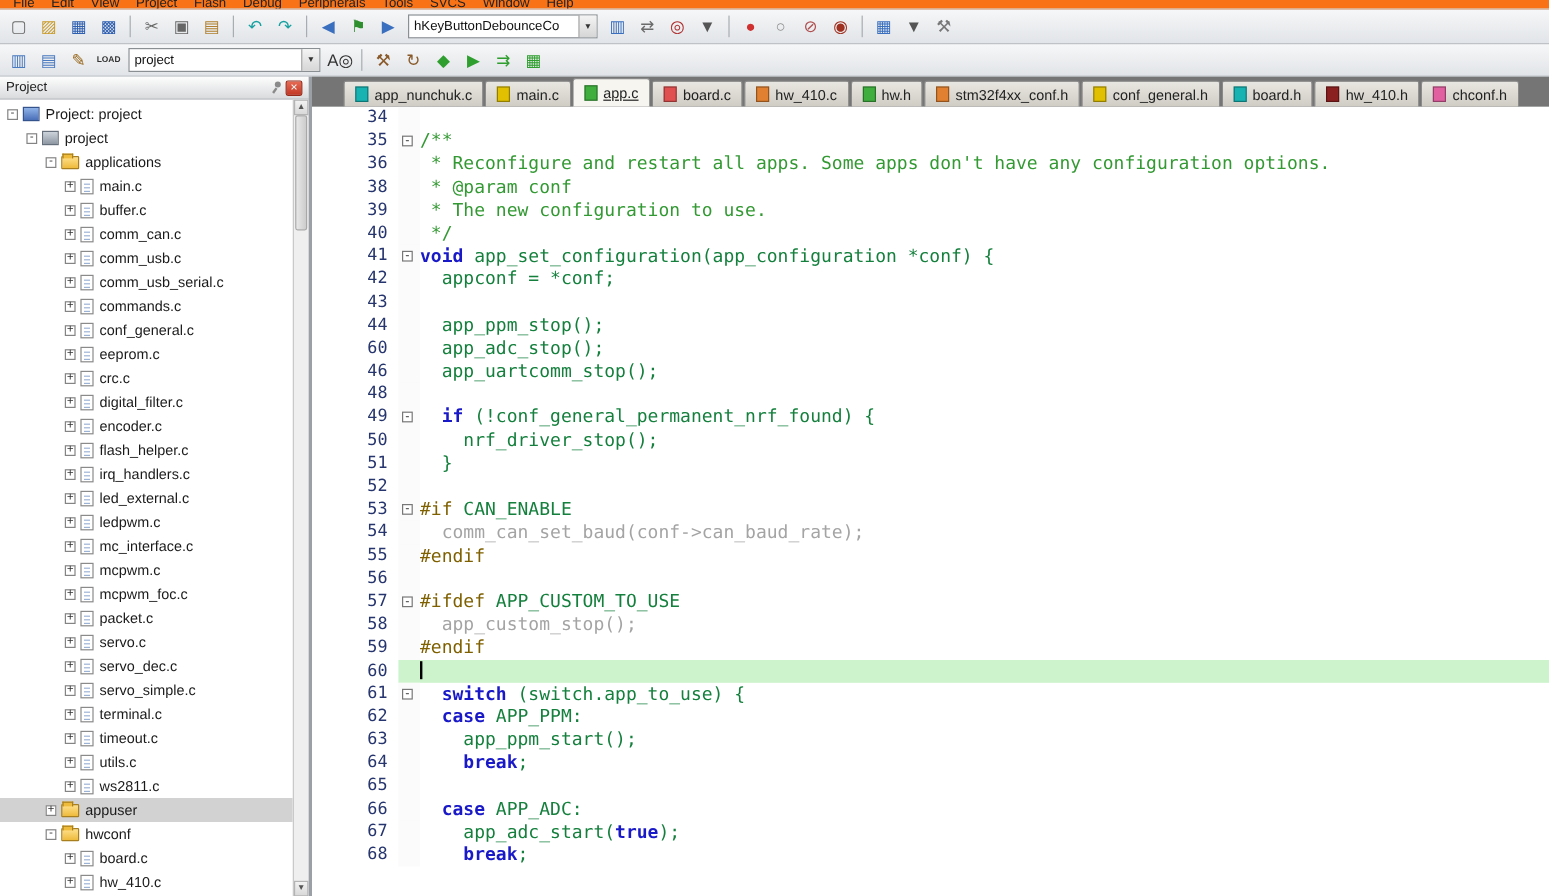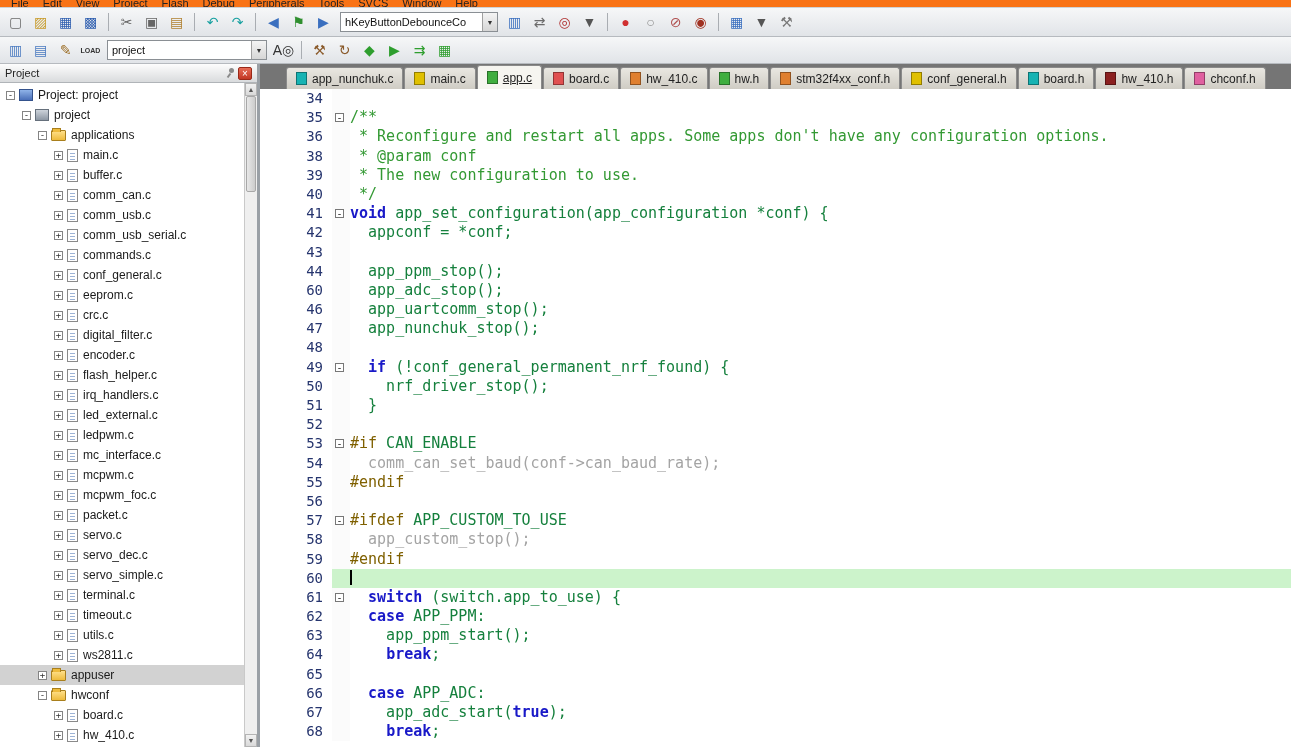--- a/index.html
+++ b/index.html
@@ -437,21 +437,20 @@
           <div class="eline"><span class="lnum">36</span><span class="fold"></span><span class="code"><span class="tk-c"> * Reconfigure and restart all apps. Some apps don't have any configuration options.</span></span></div>
           <div class="eline"><span class="lnum">38</span><span class="fold"></span><span class="code"><span class="tk-c"> * @param conf</span></span></div>
           <div class="eline"><span class="lnum">39</span><span class="fold"></span><span class="code"><span class="tk-c"> * The new configuration to use.</span></span></div>
           <div class="eline"><span class="lnum">40</span><span class="fold"></span><span class="code"><span class="tk-c"> */</span></span></div>
           <div class="eline"><span class="lnum">41</span><span class="fold"><span class="foldbox">-</span></span><span class="code"><span class="tk-k">void</span><span class="tk-t"> app_set_configuration(app_configuration *conf) {</span></span></div>
           <div class="eline"><span class="lnum">42</span><span class="fold"></span><span class="code"><span class="tk-t">  appconf = *conf;</span></span></div>
           <div class="eline"><span class="lnum">43</span><span class="fold"></span><span class="code"></span></div>
           <div class="eline"><span class="lnum">44</span><span class="fold"></span><span class="code"><span class="tk-t">  app_ppm_stop();</span></span></div>
           <div class="eline"><span class="lnum">60</span><span class="fold"></span><span class="code"><span class="tk-t">  app_adc_stop();</span></span></div>
           <div class="eline"><span class="lnum">46</span><span class="fold"></span><span class="code"><span class="tk-t">  app_uartcomm_stop();</span></span></div>
-          <div class="eline"><span class="lnum">47</span><span class="fold"></span><span class="code"><span class="tk-t">  app_nunchuk_stop();</span></span></div>
           <div class="eline"><span class="lnum">48</span><span class="fold"></span><span class="code"></span></div>
           <div class="eline"><span class="lnum">49</span><span class="fold"><span class="foldbox">-</span></span><span class="code"><span class="tk-t">  </span><span class="tk-k">if</span><span class="tk-t"> (!conf_general_permanent_nrf_found) {</span></span></div>
           <div class="eline"><span class="lnum">50</span><span class="fold"></span><span class="code"><span class="tk-t">    nrf_driver_stop();</span></span></div>
           <div class="eline"><span class="lnum">51</span><span class="fold"></span><span class="code"><span class="tk-t">  }</span></span></div>
           <div class="eline"><span class="lnum">52</span><span class="fold"></span><span class="code"></span></div>
           <div class="eline"><span class="lnum">53</span><span class="fold"><span class="foldbox">-</span></span><span class="code"><span class="tk-p">#if</span><span class="tk-t"> CAN_ENABLE</span></span></div>
           <div class="eline"><span class="lnum">54</span><span class="fold"></span><span class="code"><span class="tk-g">  comm_can_set_baud(conf-&gt;can_baud_rate);</span></span></div>
           <div class="eline"><span class="lnum">55</span><span class="fold"></span><span class="code"><span class="tk-p">#endif</span></span></div>
           <div class="eline"><span class="lnum">56</span><span class="fold"></span><span class="code"></span></div>
           <div class="eline"><span class="lnum">57</span><span class="fold"><span class="foldbox">-</span></span><span class="code"><span class="tk-p">#ifdef</span><span class="tk-t"> APP_CUSTOM_TO_USE</span></span></div>

